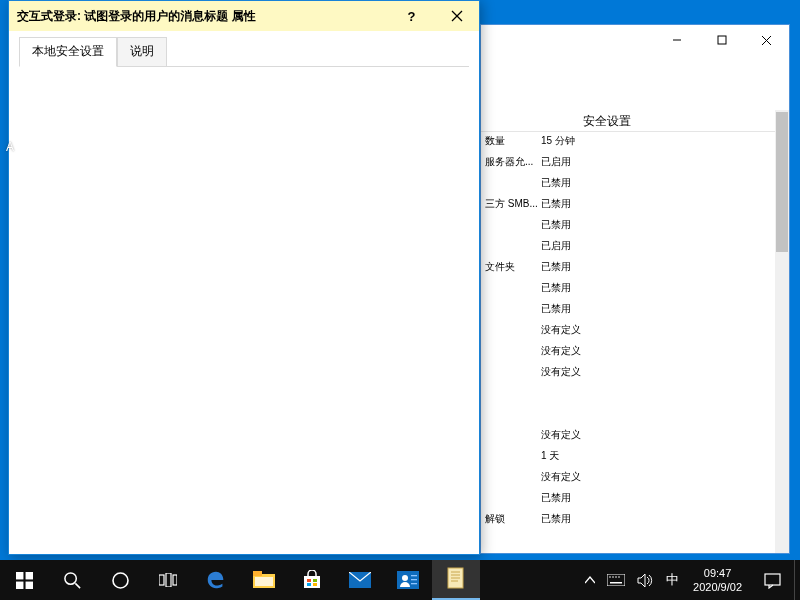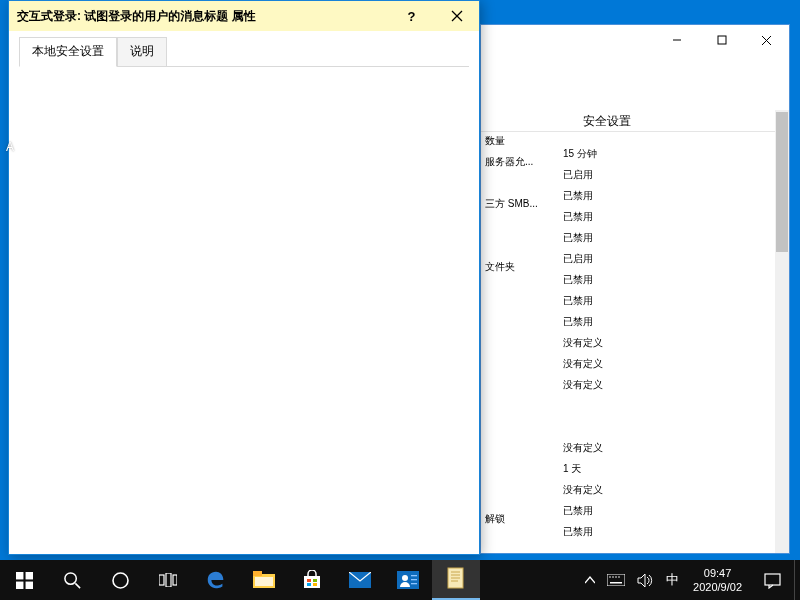--- a/index.html
+++ b/index.html
@@ -10,21 +10,21 @@
 .bg-titlebar { height: 30px; background: #fff; display: flex; justify-content: flex-end; align-items: center; }
 .bg-titlebar .winbtn { width: 45px; height: 30px; display: flex; align-items: center; justify-content: center; font-size: 11px; color: #000; }
 .bg-titlebar .close { font-size: 16px; }
 .bg-content { position: relative; height: calc(100% - 30px); background: #fff; }
 .bg-list { position: absolute; left: 0; top: 55px; right: 14px; bottom: 0; font-size: 12px; }
 .bg-header { position: absolute; top: 55px; left: 0; right: 14px; height: 22px; background: #fff; border-bottom: 1px solid #e5e5e5; font-size: 12px; }
 .bg-header .col1 { position: absolute; left: 0; width: 70px; padding: 3px 4px; }
 .bg-header .col2 { position: absolute; left: 74px; padding: 3px 4px; margin-left: 24px; }
 .bg-row { position: absolute; left: 0; right: 0; height: 21px; font-size: 10px; }
 .bg-row .c1 { position: absolute; left: 0; width: 70px; padding: 2px 4px; overflow: hidden; white-space: nowrap; }
-.bg-row .c2 { position: absolute; left: 78px; padding: 2px 4px; white-space: nowrap; margin-top: 13px; }
+.bg-row .c2 { position: absolute; left: 56px; padding: 2px 4px; white-space: nowrap; }
 .bg-scroll { position: absolute; right: 0; top: 55px; bottom: 0; width: 14px; background: #f0f0f0; }
 .bg-scroll .thumb { position: absolute; top: 2px; left: 1px; right: 1px; height: 140px; background: #c2c2c2; }
 
 
 .dialog { position: absolute; left: 8px; top: 0; width: 472px; height: 555px; background: #fff; border: 1px solid #1883d7; box-shadow: 2px 2px 12px rgba(0,0,0,0.3); }
 .dlg-titlebar { height: 30px; background: #fef9c3; display: flex; align-items: center; padding-left: 8px; font-size: 12px; font-weight: bold; }
 .dlg-title { flex: 1; }
 .dlg-titlebar .tbtn { width: 45px; height: 30px; display: flex; align-items: center; justify-content: center; font-size: 13px; }
 .dlg-titlebar .close { font-size: 16px; }
 .dlg-body { padding: 6px 10px; }

